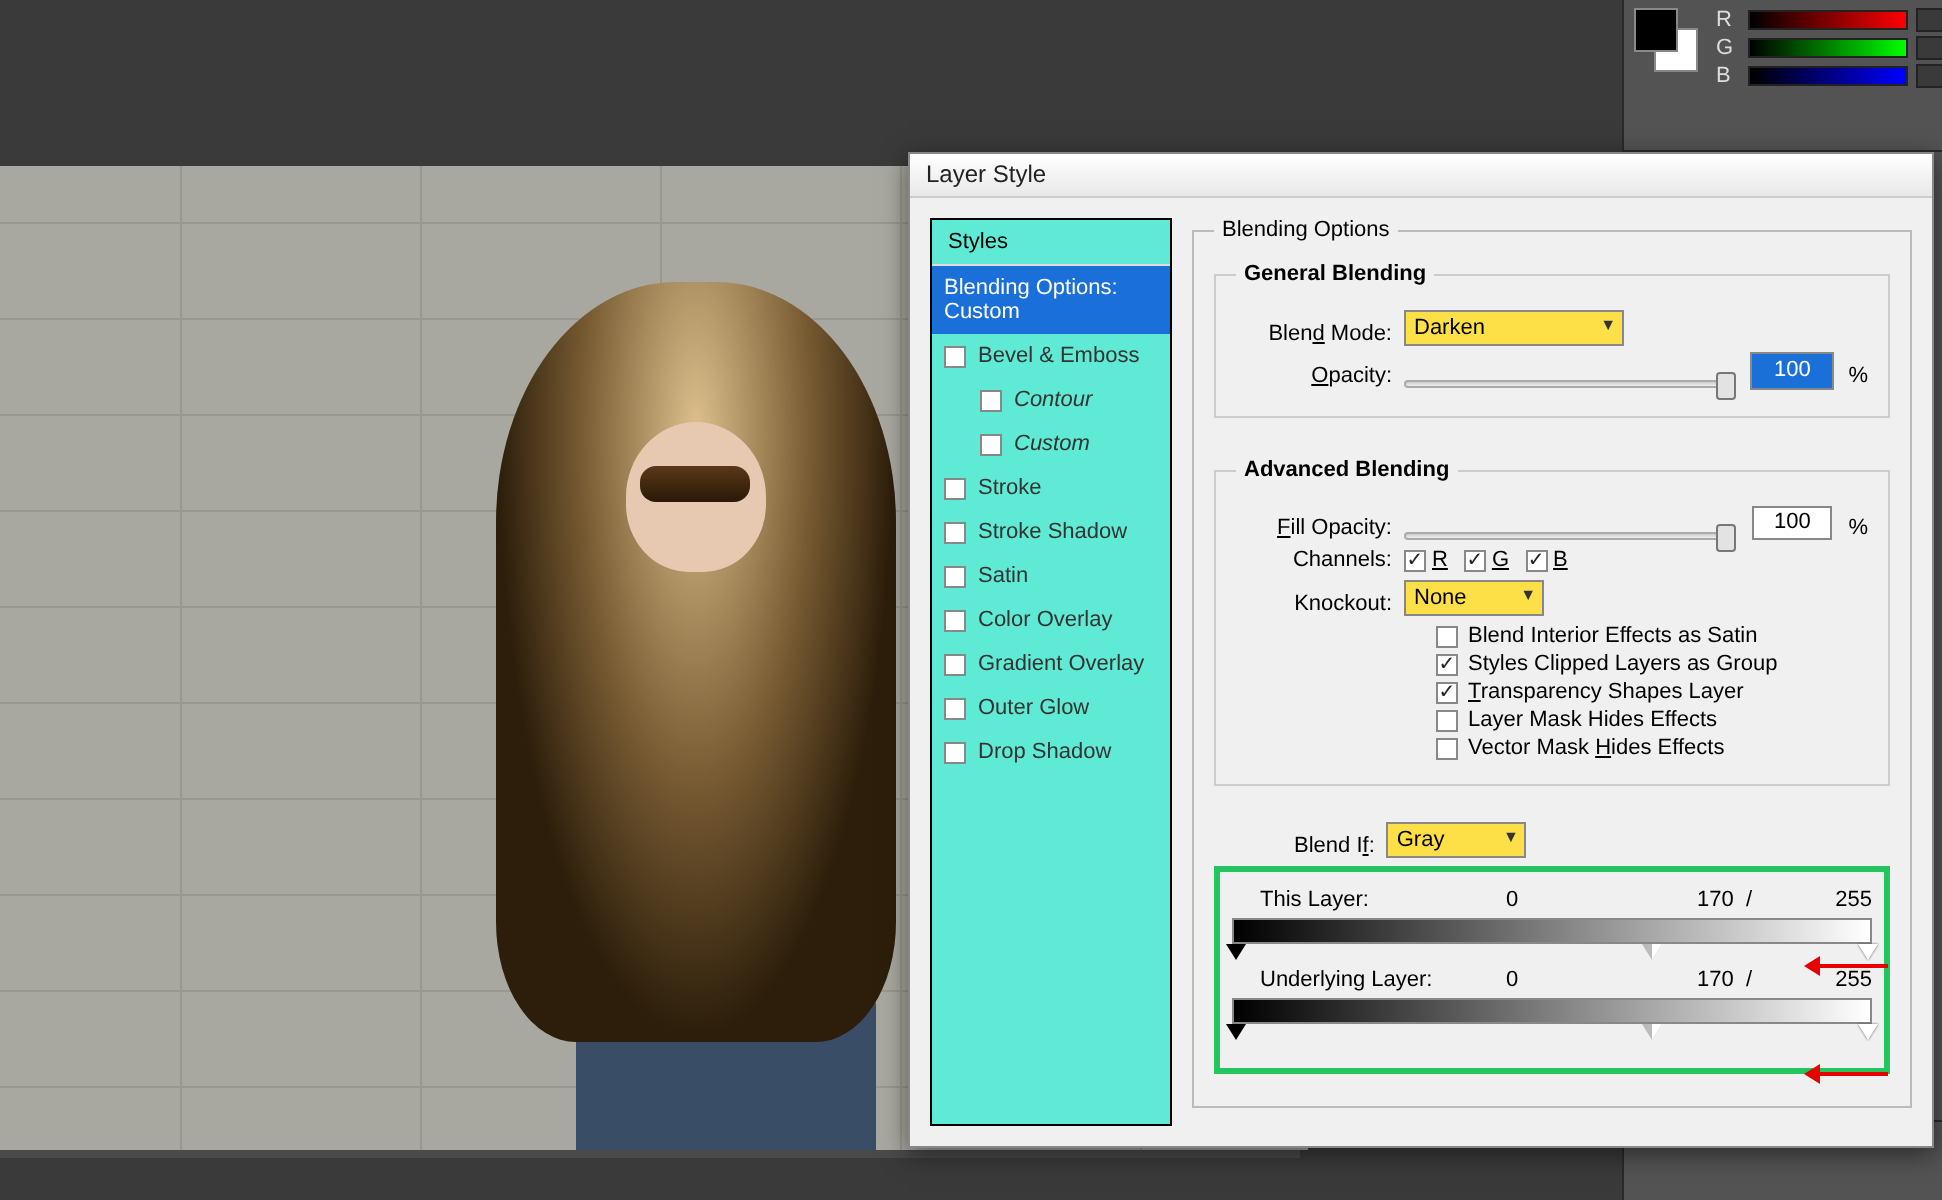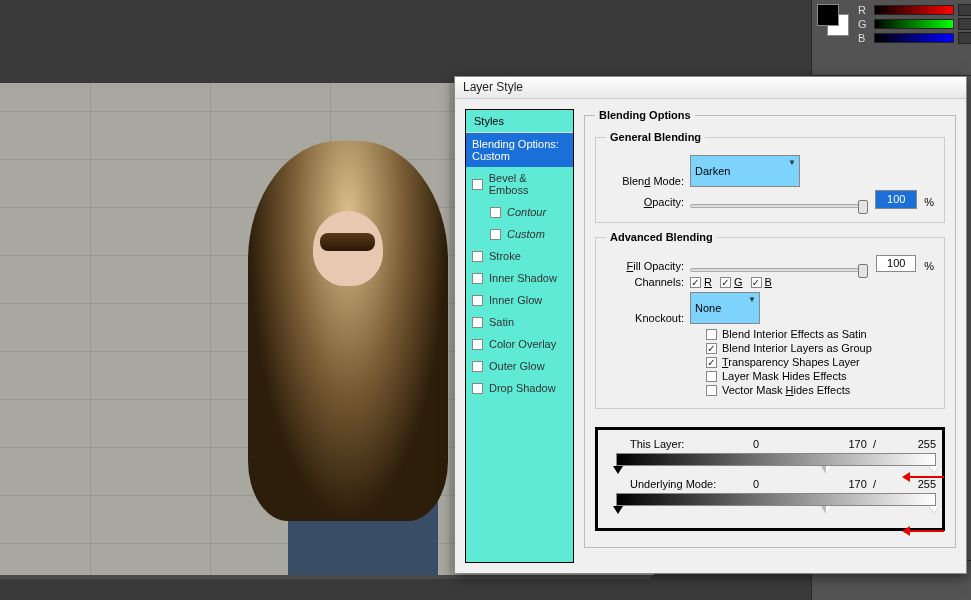--- a/index.html
+++ b/index.html
@@ -47,44 +47,44 @@
 
 .styles-list { width: 155px; border: 1px solid #000000; background:#5eead4; }
 .styles-header { padding: 5px 8px; border-bottom: 1px solid #ddd; color:#000; }
 .style-item { padding: 5px 6px; display:flex; align-items:center; gap:6px; cursor:pointer; color:#333; }
 .style-item.selected { background:#1a6fd8; color:#fff; }
 .style-item.indent { padding-left: 24px; font-style: italic; }
 .chk { width:11px; height:11px; border:1px solid #888; background:#fff; display:inline-block; }
 
 .options-col { flex:1; display:flex; flex-direction:column; gap:8px; }
 fieldset { border:1px solid #bbb; padding: 8px 10px 10px 10px; }
-legend { font-weight:bold; padding: 0 4px; }
+legend { font-weight:normal; padding: 0 4px; }
 fieldset.inner { border:1px solid #ccc; margin-top:2px; }
 fieldset.inner legend { font-weight:bold; }
 .row { display:flex; align-items:flex-end; gap:6px; margin: 4px 0; }
 .lbl { text-align:right; min-width: 78px; text-decoration: underline; text-decoration-style: solid; }
 .lbl.plain { text-decoration:none; }
 .lbl u { text-decoration: underline; }
-select { background:#7dd3fc; border:1px solid #888; height:32px; font-size:11px; padding: 0 18px 0 4px; appearance:none; position:relative; }
+select { background:#fde047; border:1px solid #888; height:18px; font-size:11px; padding: 0 18px 0 4px; appearance:none; position:relative; }
 .select-wrap { position:relative; display:inline-block; }
 .select-wrap::after { content:"▼"; position:absolute; right:4px; top:3px; font-size:8px; color:#333; pointer-events:none; }
 .slider-track { flex:1; height: 4px; background: linear-gradient(#ccc,#eee); border:1px solid #aaa; border-radius:2px; position:relative; margin-right:6px; min-width:120px; }
 .slider-thumb { position:absolute; top:-5px; width:10px; height:14px; background:#e3e3e3; border:1px solid #777; border-radius:2px; transform: translateX(-50%); }
 .numbox { width:40px; height:17px; border:1px solid #888; background:#fff; text-align:center; padding-top:1px; }
 .numbox.sel { background:#1a6fd8; color:#fff; border:1px solid #1a6fd8; outline:1px solid #888; }
 .pct { margin-left:2px; }
 .channels { display:flex; gap:8px; }
 .ch { display:flex; align-items:center; gap:3px; }
 .ch .chk { }
 .checks { margin-top:4px; margin-left: 100px; }
 .check-row { display:flex; align-items:center; gap:5px; margin:2px 0; }
 .chk.checked::after { content:"✓"; font-size:10px; line-height:9px; display:block; text-align:center; color:#222; }
 
 .blendif-box { padding:6px 0; }
-.highlight-box { border: 3px solid #000000; padding: 6px 6px 10px 18px; margin-top:4px; position:relative; }
+.highlight-box { border: 3px solid #22c55e; padding: 6px 6px 10px 6px; margin-top:4px; position:relative; }
 .bi-row { display:flex; align-items:center; margin: 2px 0 2px 0; }
 .bi-label { width: 110px; text-align:left; padding-left: 14px; }
 .bi-vals { display:flex; gap: 20px; }
 .bi-vals .v0 { width:60px; text-align:center; }
 .bi-vals .v1 { width:70px; text-align:right; }
 .bi-vals .v2 { width:40px; text-align:right; }
 .gradient-bar { height: 13px; margin: 3px 0 12px 0; background: linear-gradient(90deg,#000,#fff); border:1px solid #888; position:relative; }
 .tri { position:absolute; top:12px; width:0; height:0; border-left:5px solid transparent; border-right:5px solid transparent; }
 .tri.black { border-top:8px solid #000; }
 .tri.white { border-top:8px solid #fff; filter: drop-shadow(0 0 0.5px #555); }
@@ -160,33 +160,33 @@
           <div class="style-item indent">
             <span class="chk"></span>
             <span>Custom</span>
           </div>
           <div class="style-item">
             <span class="chk"></span>
             <span>Stroke</span>
           </div>
           <div class="style-item">
             <span class="chk"></span>
-            <span>Inner Shadow</span>
-          </div>
-          <div class="style-item">
-            <span class="chk"></span>
-            <span>Inner Glow</span>
+            <span>Stroke Shadow</span>
           </div>
           <div class="style-item">
             <span class="chk"></span>
             <span>Satin</span>
           </div>
           <div class="style-item">
             <span class="chk"></span>
             <span>Color Overlay</span>
+          </div>
+          <div class="style-item">
+            <span class="chk"></span>
+            <span>Gradient Overlay</span>
           </div>
           <div class="style-item">
             <span class="chk"></span>
             <span>Outer Glow</span>
           </div>
           <div class="style-item">
             <span class="chk"></span>
             <span>Drop Shadow</span>
           </div>
         </div>
@@ -205,21 +205,21 @@
           <div class="row">
             <span class="lbl plain"><u>O</u>pacity:</span>
             <div class="slider-track">
                 <div class="slider-thumb" style="left:100%"></div>
               </div>
             <div class="numbox sel">100</div>
             <span class="pct">%</span>
           </div>
         </fieldset>
 
-        <fieldset class="inner" style="margin-top:8px">
+        <fieldset class="inner" style="margin-top:20px">
           <legend>Advanced Blending</legend>
           <div class="row">
             <span class="lbl plain"><u>F</u>ill Opacity:</span>
             <div class="slider-track">
                 <div class="slider-thumb" style="left:100%"></div>
               </div>
             <div class="numbox">100</div>
             <span class="pct">%</span>
           </div>
           <div class="row">
@@ -243,57 +243,61 @@
             <span class="lbl plain">Knockout:</span>
             <span class="select-wrap"><select style="width:70px"><option>None</option></select></span>
           </div>
           <div class="checks">
             <div class="check-row">
                 <span class="chk"></span>
                 <span>Blend Interior Effects as Satin</span>
               </div>
             <div class="check-row">
                 <span class="chk checked"></span>
-                <span>Blend Interior Layers as Group</span>
+                <span>Styles Clipped Layers as Group</span>
               </div>
             <div class="check-row">
                 <span class="chk checked"></span>
                 <span><u>T</u>ransparency Shapes Layer</span>
               </div>
             <div class="check-row">
                 <span class="chk"></span>
                 <span>Layer Mask Hides Effects</span>
               </div>
             <div class="check-row">
                 <span class="chk"></span>
                 <span>Vector Mask <u>H</u>ides Effects</span>
               </div>
           </div>
         </fieldset>
 
         <div class="blendif-box" style="margin-top:8px">
+          <div class="row" style="justify-content:flex-start; margin-left:40px;">
+            <span class="lbl plain" style="min-width:auto">Blend I<u>f</u>:</span>
+            <span class="select-wrap"><select style="width:70px"><option>Gray</option></select></span>
+          </div>
 
           <div class="highlight-box">
             <div class="bi-row">
               <span class="bi-label">This Layer:</span>
               <div class="bi-vals">
                 <span class="v0">0</span>
                 <span class="v1"><span>170</span>&nbsp;&nbsp;<span>/</span></span>
                 <span class="v2">255</span>
               </div>
             </div>
             <div class="gradient-bar">
               <div class="tri black" style="left:-4px"></div>
               <div class="tri split" style="left:64%"></div>
               <div class="tri white" style="left:calc(100% - 6px)"></div>
             </div>
             <div class="arrow-annot" style="top:46px"></div>
 
             <div class="bi-row">
-              <span class="bi-label">Underlying Mode:</span>
+              <span class="bi-label">Underlying Layer:</span>
               <div class="bi-vals">
                 <span class="v0">0</span>
                 <span class="v1"><span>170</span>&nbsp;&nbsp;<span>/</span></span>
                 <span class="v2">255</span>
               </div>
             </div>
             <div class="gradient-bar">
               <div class="tri black" style="left:-4px"></div>
               <div class="tri split" style="left:64%"></div>
               <div class="tri white" style="left:calc(100% - 6px)"></div>

